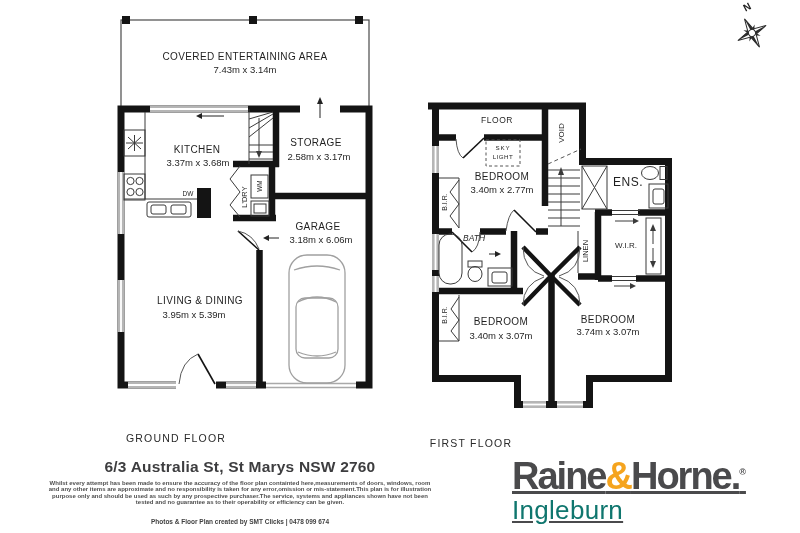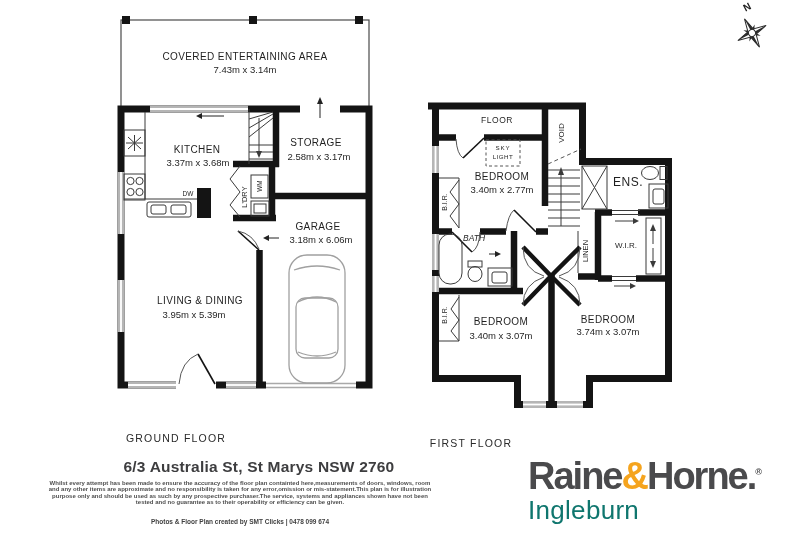--- a/index.html
+++ b/index.html
@@ -18,32 +18,31 @@
   }
   .lbl.v { transform:translate(-50%,-50%) rotate(-90deg); }
   .room  { font-size:10px; letter-spacing:.4px; }
   .dims  { font-size:9.5px; }
   .small { font-size:6.5px; }
   .floorname { font-size:10.5px; letter-spacing:1.2px; color:#2a2a2a; }
   .address {
     position:absolute; left:240px; top:467px; transform:translate(-50%,-50%);
     font-size:15.5px; font-weight:bold; color:#3d3d3f; white-space:nowrap;
     letter-spacing:.2px;
-    margin-left:19px;
   }
   .disclaimer {
     position:absolute; left:240px; top:480px; transform:translateX(-50%);
     width:480px; text-align:center; color:#4f4f4f;
     font-size:6px; line-height:6.4px; font-weight:bold;
   }
   .credit {
     position:absolute; left:240px; top:521px; transform:translate(-50%,-50%);
     font-size:6.5px; font-weight:bold; color:#3f3f3f; white-space:nowrap;
   }
-  .logo { position:absolute; left:528px; top:452px; width:268px; color:#4a4a4c; }
+  .logo { position:absolute; left:512px; top:452px; width:268px; color:#4a4a4c;text-decoration:underline; }
   .logo-line1 {
     font-size:38px; font-weight:bold; letter-spacing:-2px; line-height:40px;
     white-space:nowrap;
   }
   .logo-amp { color:#f5a41e; }
   .logo-reg { font-size:9px; vertical-align:super; letter-spacing:0; }
   .logo-office {
     font-size:26px; font-weight:normal; letter-spacing:.3px; line-height:26px;
     margin-top:1px; color:#0f766e;
   }

